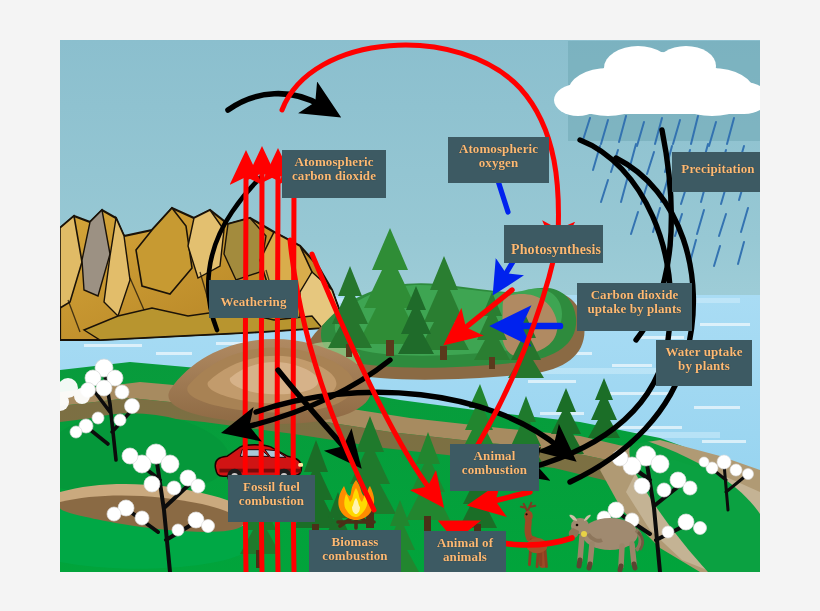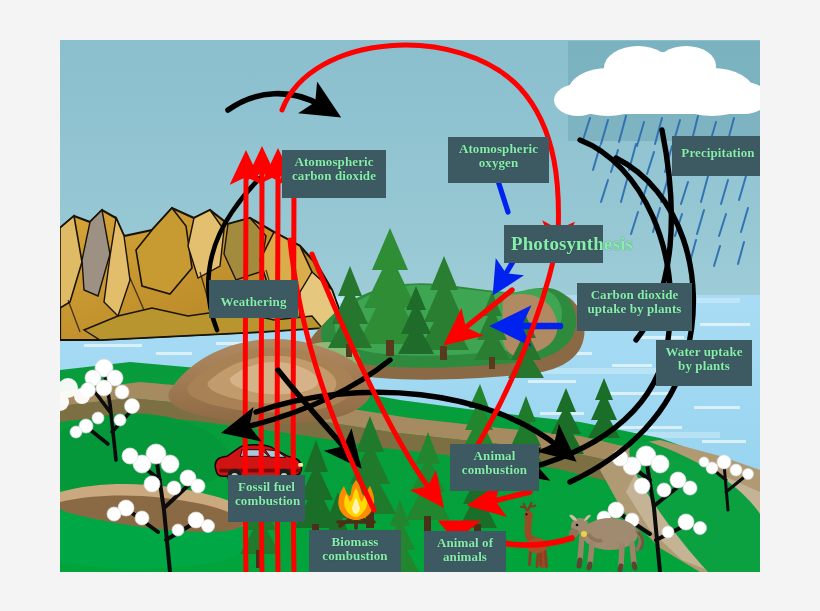--- a/index.html
+++ b/index.html
@@ -3,21 +3,21 @@
 <meta charset="utf-8">
 <style>
   html,body{margin:0;padding:0;background:#f4f4f4;}
   body{width:820px;height:611px;overflow:hidden;font-family:"Liberation Serif",serif;}
   #page{position:relative;width:820px;height:611px;background:#f4f4f4;}
   #illo{position:absolute;left:60px;top:40px;width:700px;height:532px;overflow:hidden;background:#8cc0cf;}
   #illo svg{display:block;}
   .lbl{
     position:absolute;
     background:#3d5a63;
-    color:#86efac;
+    color:#fdba74;
     font-family:"Liberation Serif",serif;
     font-weight:bold;
     text-align:center;
     line-height:1.08;
     letter-spacing:.1px;
     text-shadow:0 0 1px rgba(0,0,0,.5);
     box-sizing:border-box;
     padding:3px 7px 4px 7px;
     z-index:40;
     white-space:nowrap;
@@ -491,43 +491,43 @@
   <div class="lbl" style="left:222px;top:110px;width:104px;height:48px;font-size:13px;padding-top:5px;">
     <span>Atomospheric</span>
     <span>carbon dioxide</span>
   </div>
 
   <div class="lbl" style="left:388px;top:97px;width:101px;height:46px;font-size:13px;padding-top:5px;">
     <span>Atomospheric</span>
     <span>oxygen</span>
   </div>
 
-  <div class="lbl" style="left:612px;top:96px;width:92px;height:40px;font-size:13px;padding-top:10px;">
+  <div class="lbl" style="left:612px;top:112px;width:92px;height:40px;font-size:13px;padding-top:10px;">
     <span>Precipitation</span>
   </div>
 
-  <div class="lbl" style="left:444px;top:185px;width:99px;height:38px;font-size:19px;padding-top:9px;">
+  <div class="lbl" style="left:444px;top:185px;width:99px;height:38px;font-size:14px;padding-top:17px;">
     <span>Photosynthesis</span>
   </div>
 
   <div class="lbl" style="left:517px;top:243px;width:115px;height:48px;font-size:13px;padding-top:5px;">
     <span>Carbon dioxide</span>
     <span>uptake by plants</span>
   </div>
 
   <div class="lbl" style="left:560px;top:300px;width:96px;height:46px;font-size:13px;padding-top:5px;margin-left:36px;">
     <span>Water uptake</span>
     <span>by plants</span>
   </div>
 
   <div class="lbl" style="left:149px;top:240px;width:89px;height:38px;font-size:13px;padding-top:15px;">
     <span>Weathering</span>
   </div>
 
-  <div class="lbl" style="left:168px;top:435px;width:77px;height:47px;font-size:13px;padding-top:5px;">
+  <div class="lbl" style="left:168px;top:435px;width:87px;height:47px;font-size:13px;padding-top:5px;">
     <span>Fossil fuel</span>
     <span>combustion</span>
   </div>
 
   <div class="lbl" style="left:249px;top:490px;width:92px;height:47px;font-size:13px;padding-top:5px;">
     <span>Biomass</span>
     <span>combustion</span>
   </div>
 
   <div class="lbl" style="left:364px;top:491px;width:82px;height:47px;font-size:13px;padding-top:5px;">

